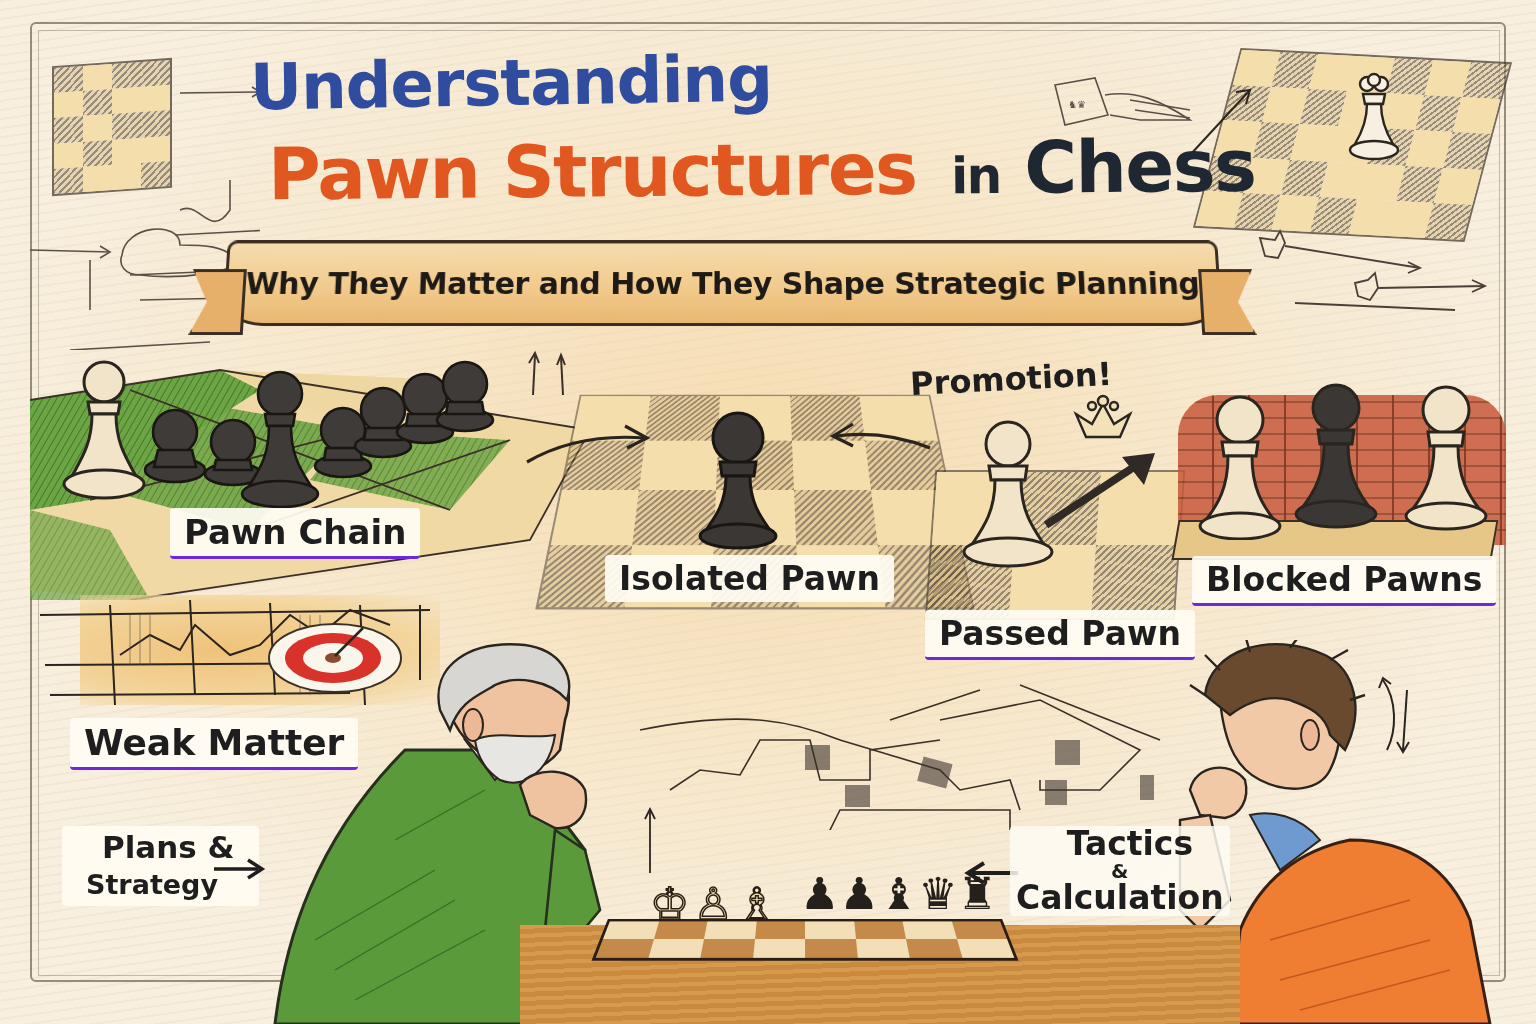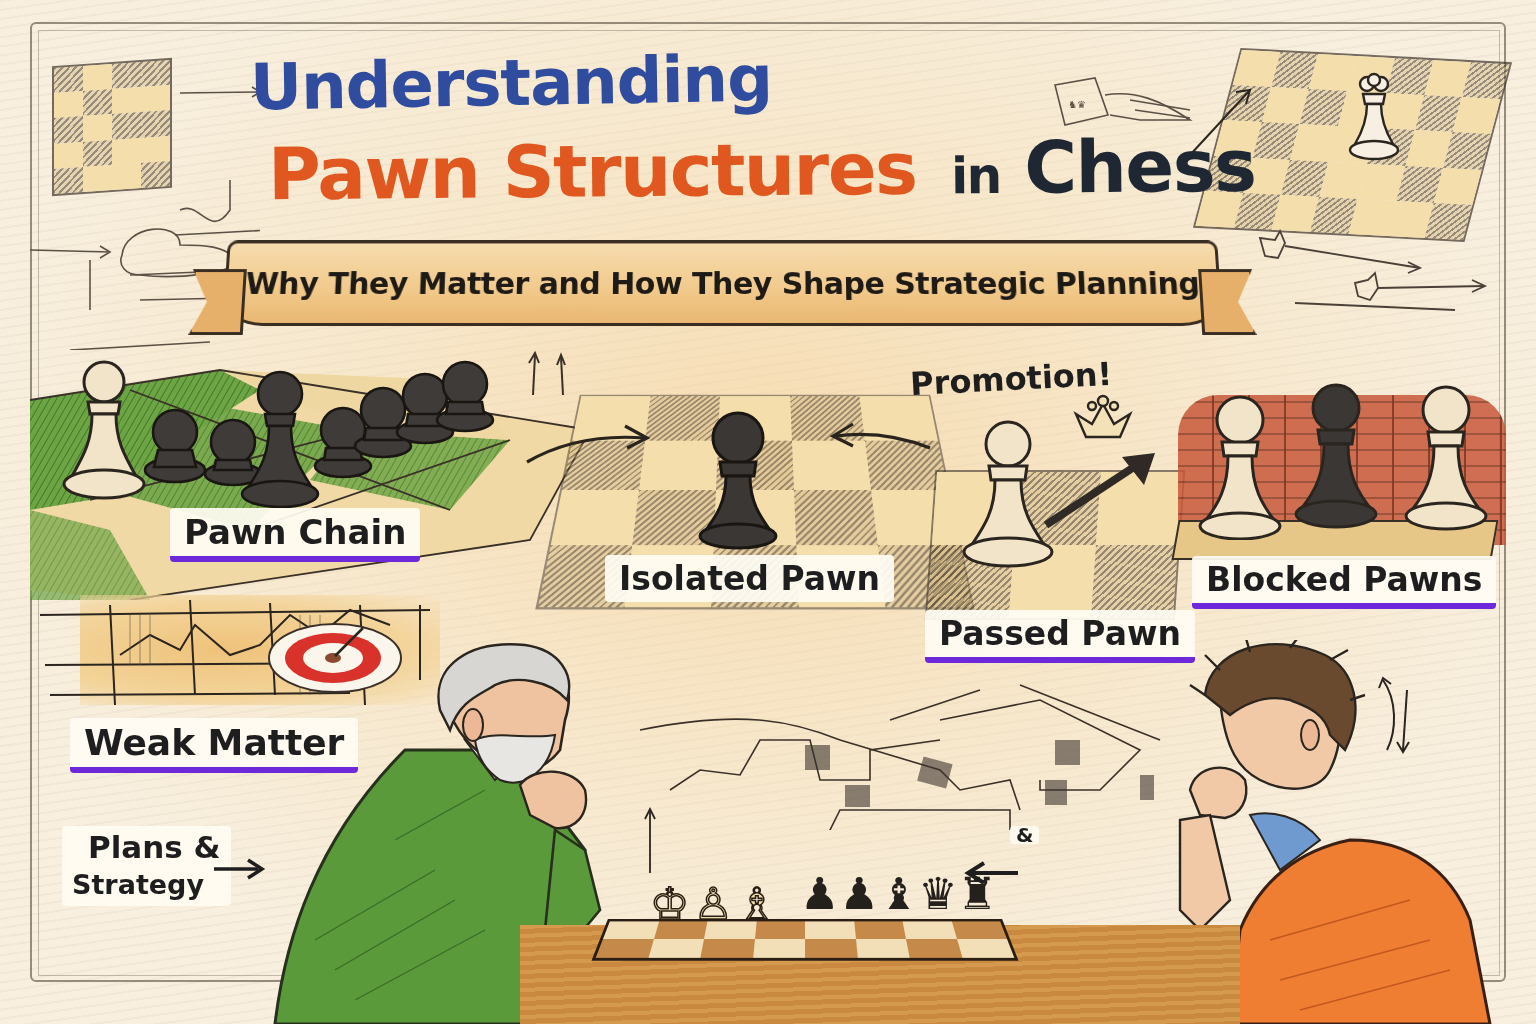--- a/index.html
+++ b/index.html
@@ -61,21 +61,21 @@
   .banner-text {
     font-weight: bold; font-size: 30px; color: #1e1a16;
     letter-spacing: -0.5px;
   }
 
   
   .label {
     background: rgba(255,252,243,0.93);
     padding: 4px 14px;
     font-weight: bold; color: #1e1e1e;
-    border-bottom: 6px solid #6d28d9;
+    border-bottom: 3px solid #6d28d9;
     border-radius: 4px;
     white-space: nowrap;
   }
   .label-plain {
     color: #1e1e1e; font-weight: bold; white-space: nowrap;
   }
 
   
   .board {
     display: grid; border: 2px solid rgba(60,50,40,0.7);
@@ -429,21 +429,21 @@
 </svg>
 <svg class="abs" style="left:265px;top:620px;" width="140" height="75">
   <ellipse cx="70" cy="38" rx="66" ry="34" fill="#fbf6ec" stroke="#3a3028" stroke-width="2"></ellipse>
   <ellipse cx="68" cy="38" rx="48" ry="25" fill="#d9322b"></ellipse>
   <ellipse cx="68" cy="38" rx="30" ry="15" fill="#fbf6ec"></ellipse>
   <ellipse cx="68" cy="38" rx="8" ry="5" fill="#8a4a30"></ellipse>
   <path d="M70 36 L98 8" stroke="#2b251f" stroke-width="2.5"></path>
 </svg>
 <div class="abs label" style="left:70px;top:718px;font-size:36px;">Weak Matter</div>
 
-<div class="abs" style="left:62px;top:826px;background:rgba(255,252,243,0.9);padding:2px 10px;border-radius:4px;">
+<div class="abs" style="left:62px;top:826px;background:rgba(255,252,243,0.9);padding:2px 24px;border-radius:4px;">
   <div class="label-plain" style="font-size:31px;line-height:38px;padding-left:16px;">Plans &amp;</div>
   <div class="label-plain" style="font-size:27px;line-height:38px;">Strategy</div>
 </div>
 <svg class="abs" style="left:212px;top:856px;" width="55" height="26">
   <path d="M2 13 L46 13" stroke="#1e1e1e" stroke-width="3.5"></path>
     <path d="M36 4 L50 13 L36 22" stroke="#1e1e1e" stroke-width="3.5" fill="none"></path>
 </svg>
 
 <svg class="abs" style="left:640px;top:680px;" width="540" height="150">
   <g stroke="#3a3028" stroke-width="1.6" fill="none">
@@ -532,14 +532,16 @@
   </div>
 </div>
 <div class="abs" style="left:650px;top:878px;font-size:44px;color:#f4dfae;-webkit-text-stroke:1.5px #2a1e14;letter-spacing:4px;">♔♙♗</div>
 <div class="abs" style="left:800px;top:868px;font-size:44px;color:#24201c;letter-spacing:0px;">♟♟♝♛♜</div>
 
 <svg class="abs" style="left:960px;top:858px;" width="60" height="30">
   <path d="M58 15 L12 15" stroke="#1e1e1e" stroke-width="4"></path>
     <path d="M24 5 L8 15 L24 25" stroke="#1e1e1e" stroke-width="4" fill="none"></path>
 </svg>
 <div class="abs" style="left:1010px;top:826px;text-align:center;background:rgba(255,252,243,0.85);padding:0 6px;border-radius:4px;">
+  <div class="label-plain" style="font-size:33px;line-height:36px;padding-left:20px;">Tactics</div>
   <div class="label-plain" style="font-size:20px;line-height:18px;">&amp;</div>
+  <div class="label-plain" style="font-size:33px;line-height:36px;">Calculation</div>
 </div>
 
 </body></html>

